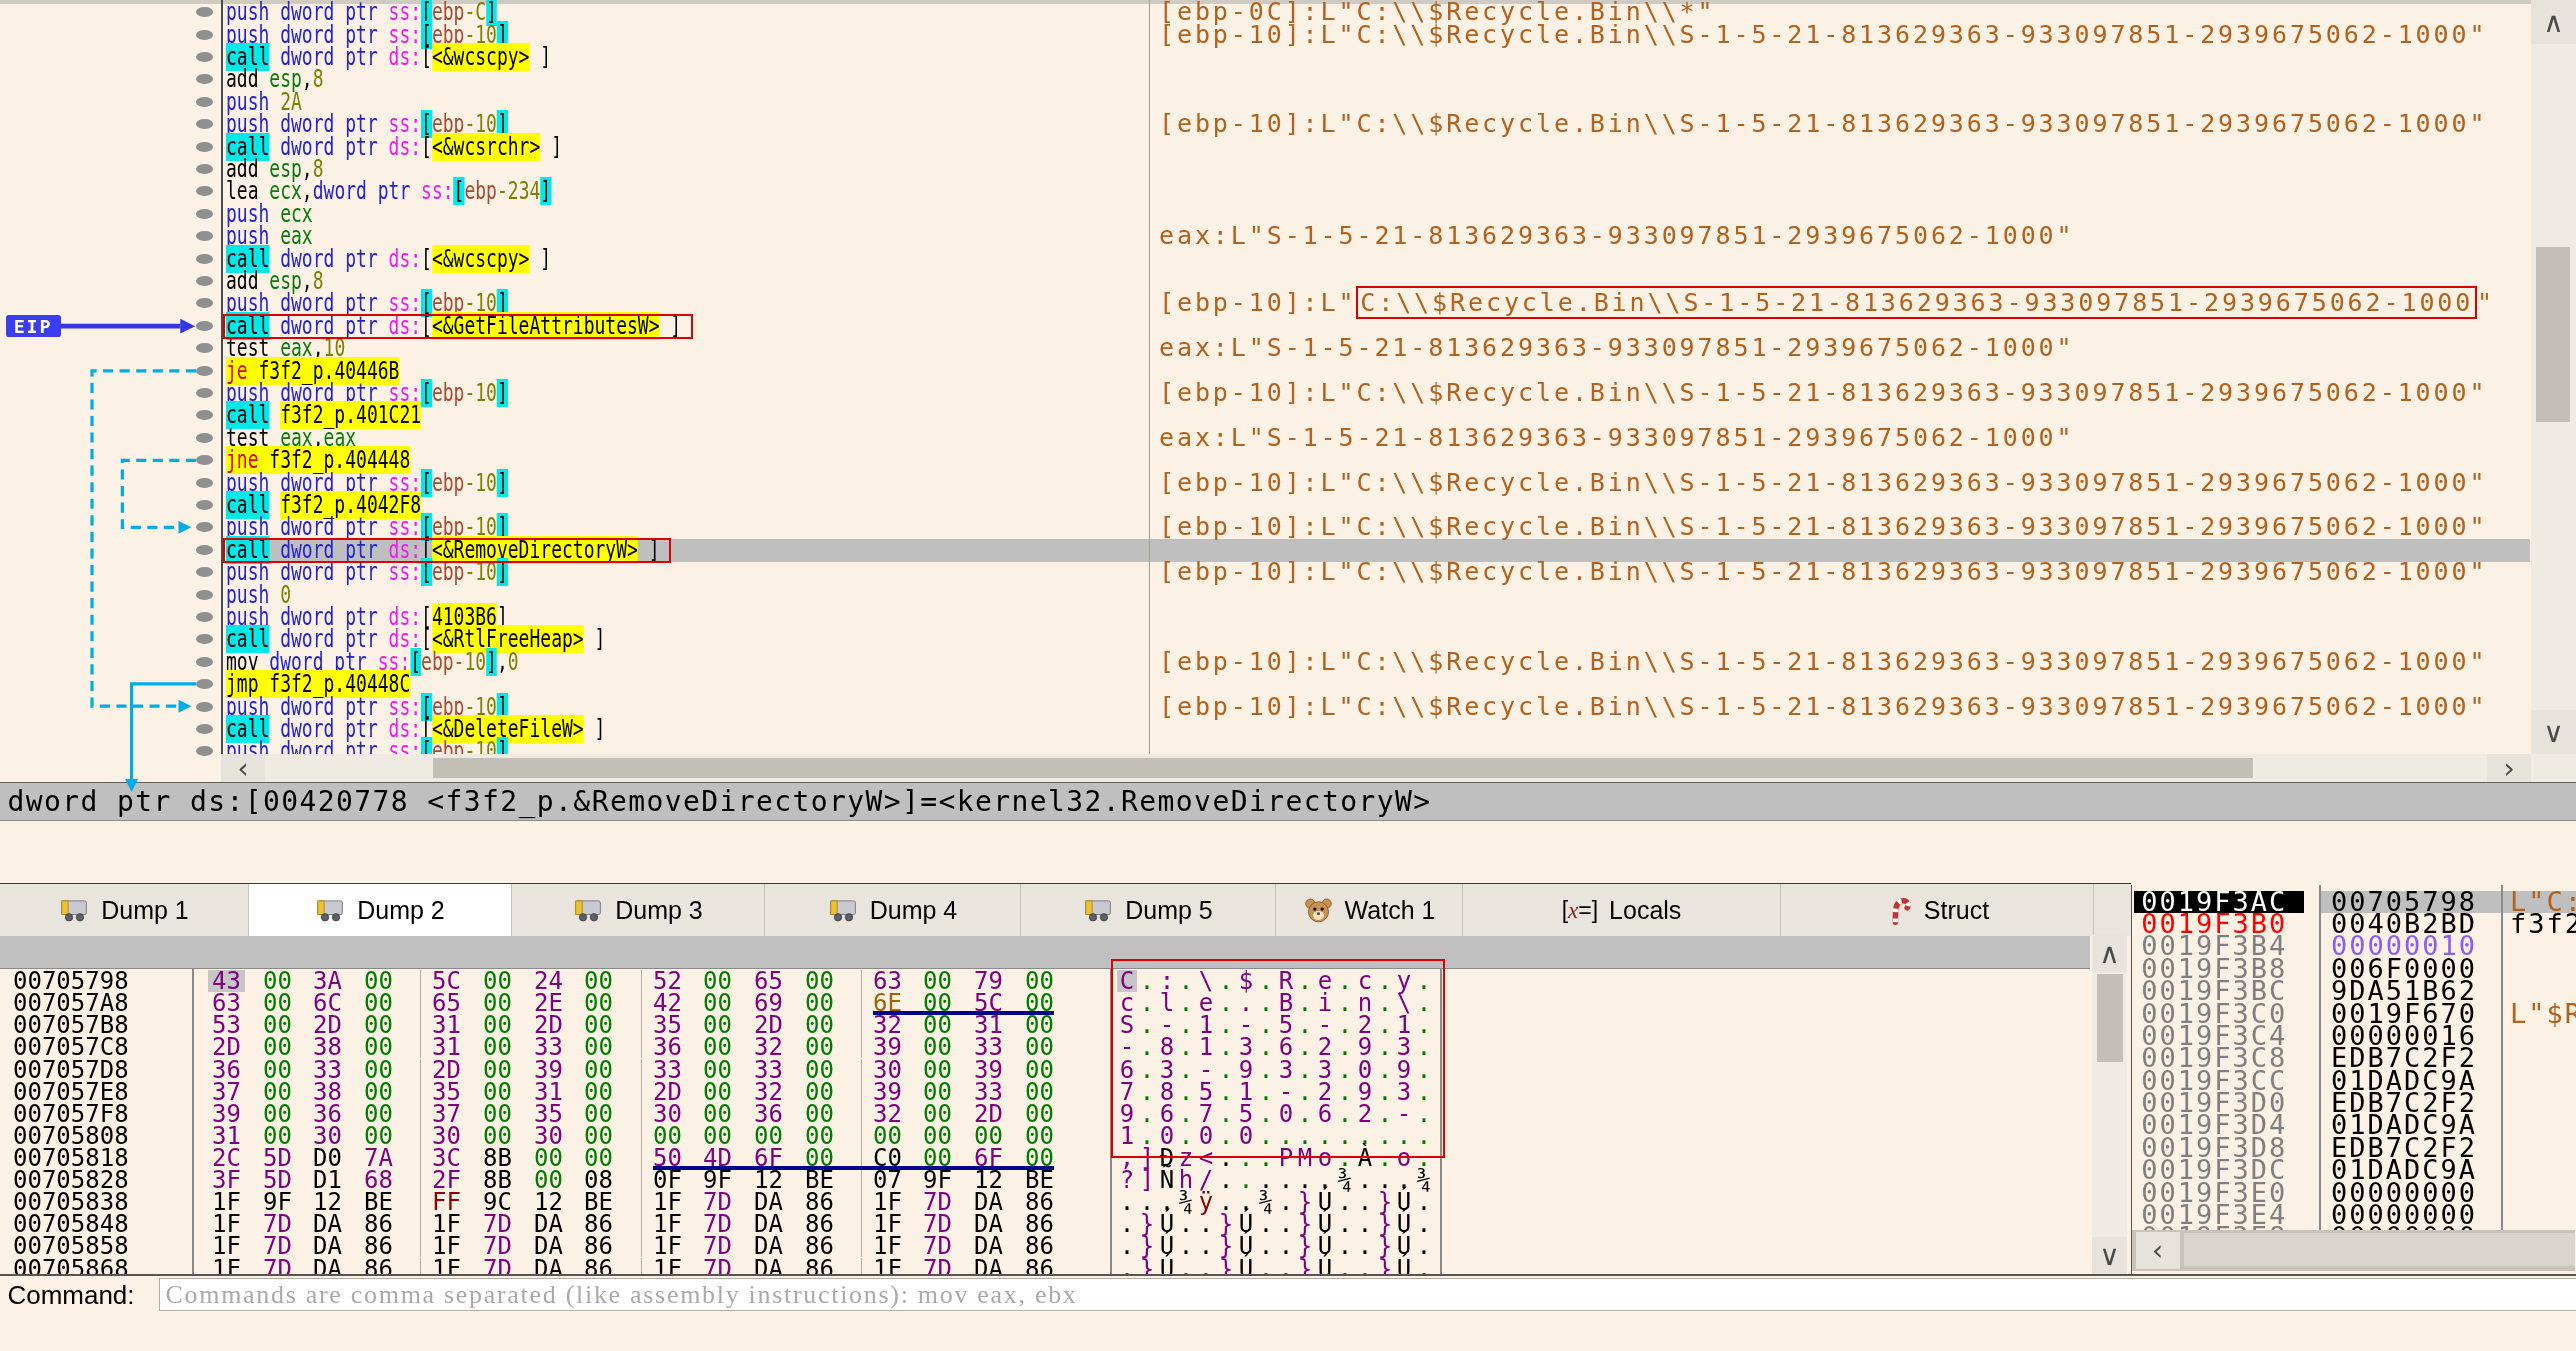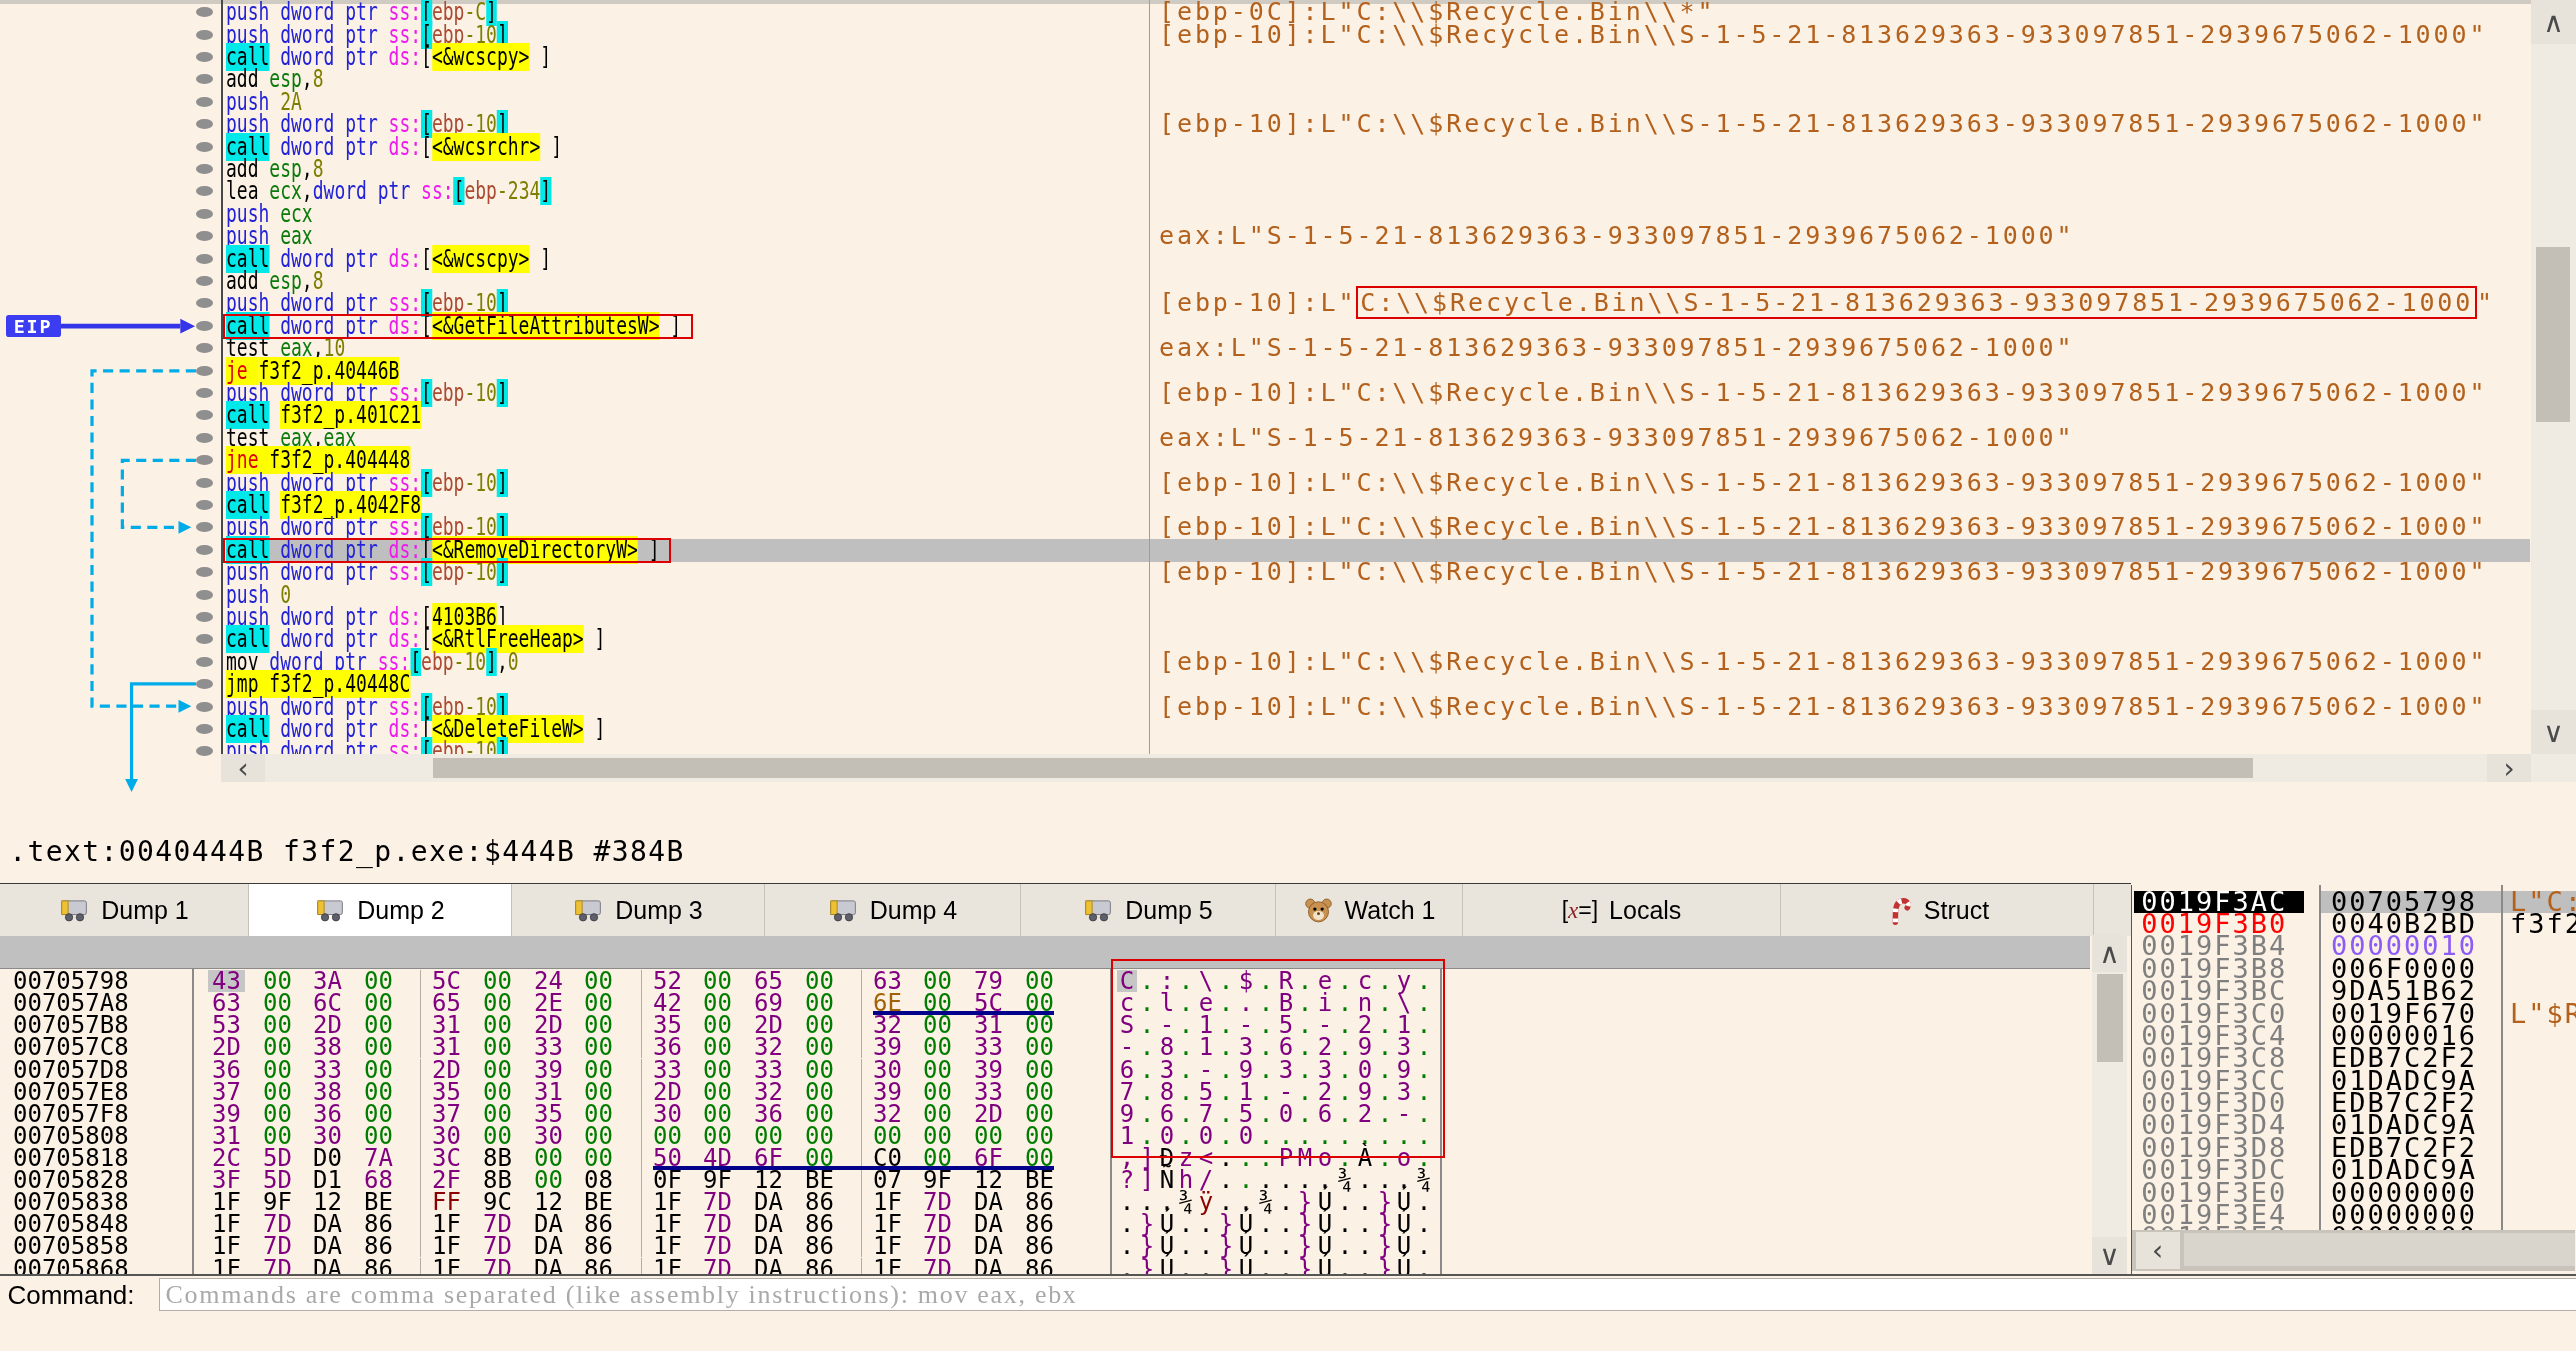--- a/index.html
+++ b/index.html
@@ -184,22 +184,24 @@
   <div class="sbbtn" style="left:2531px;top:0;width:45px;height:44px;">∧</div>
   <div class="sbthumb" style="left:2536px;top:247px;width:34px;height:175px;"></div>
   <div class="sbbtn" style="left:2531px;top:710px;width:45px;height:44px;">∨</div>
 
   <div class="sbtrack" style="left:221px;top:754px;width:2310px;height:28px;"></div>
   <div class="sbbtn" style="left:221px;top:754px;width:44px;height:28px;">‹</div>
   <div class="sbthumb" style="left:433px;top:758px;width:1820px;height:20px;"></div>
   <div class="sbbtn" style="left:2487px;top:754px;width:44px;height:28px;">›</div>
   <div class="sbtrack" style="left:2531px;top:754px;width:45px;height:28px;"></div>
 
-
-  <div class="addrline" style="left:9.2px;top:835px;">.text:0040444B f3f2_p.exe:$444B #384B</div>
+  <div class="statusline" style="top:782px;height:37px;">
+      <span style="margin-left:7.4px;">dword ptr ds:[00420778 &lt;f3f2_p.&amp;RemoveDirectoryW&gt;]=&lt;kernel32.RemoveDirectoryW&gt;</span>
+    </div>
+
 
   <div id="tabbar">
       <div class="tab" style="width: 249px;">
         <span class="tabicon">
           <svg width="31" height="28" viewBox="0 0 34 30">
             <rect x="3" y="5" width="27" height="15" rx="2" fill="#c9c9d2" stroke="#71717c"></rect>
             <rect x="3" y="5" width="7" height="15" fill="#eec033" stroke="#a98618"></rect>
             <circle cx="11" cy="23" r="4" fill="#5f5f6a" stroke="#3c3c44"></circle>
             <circle cx="23" cy="23" r="4" fill="#5f5f6a" stroke="#3c3c44"></circle>
           </svg>

